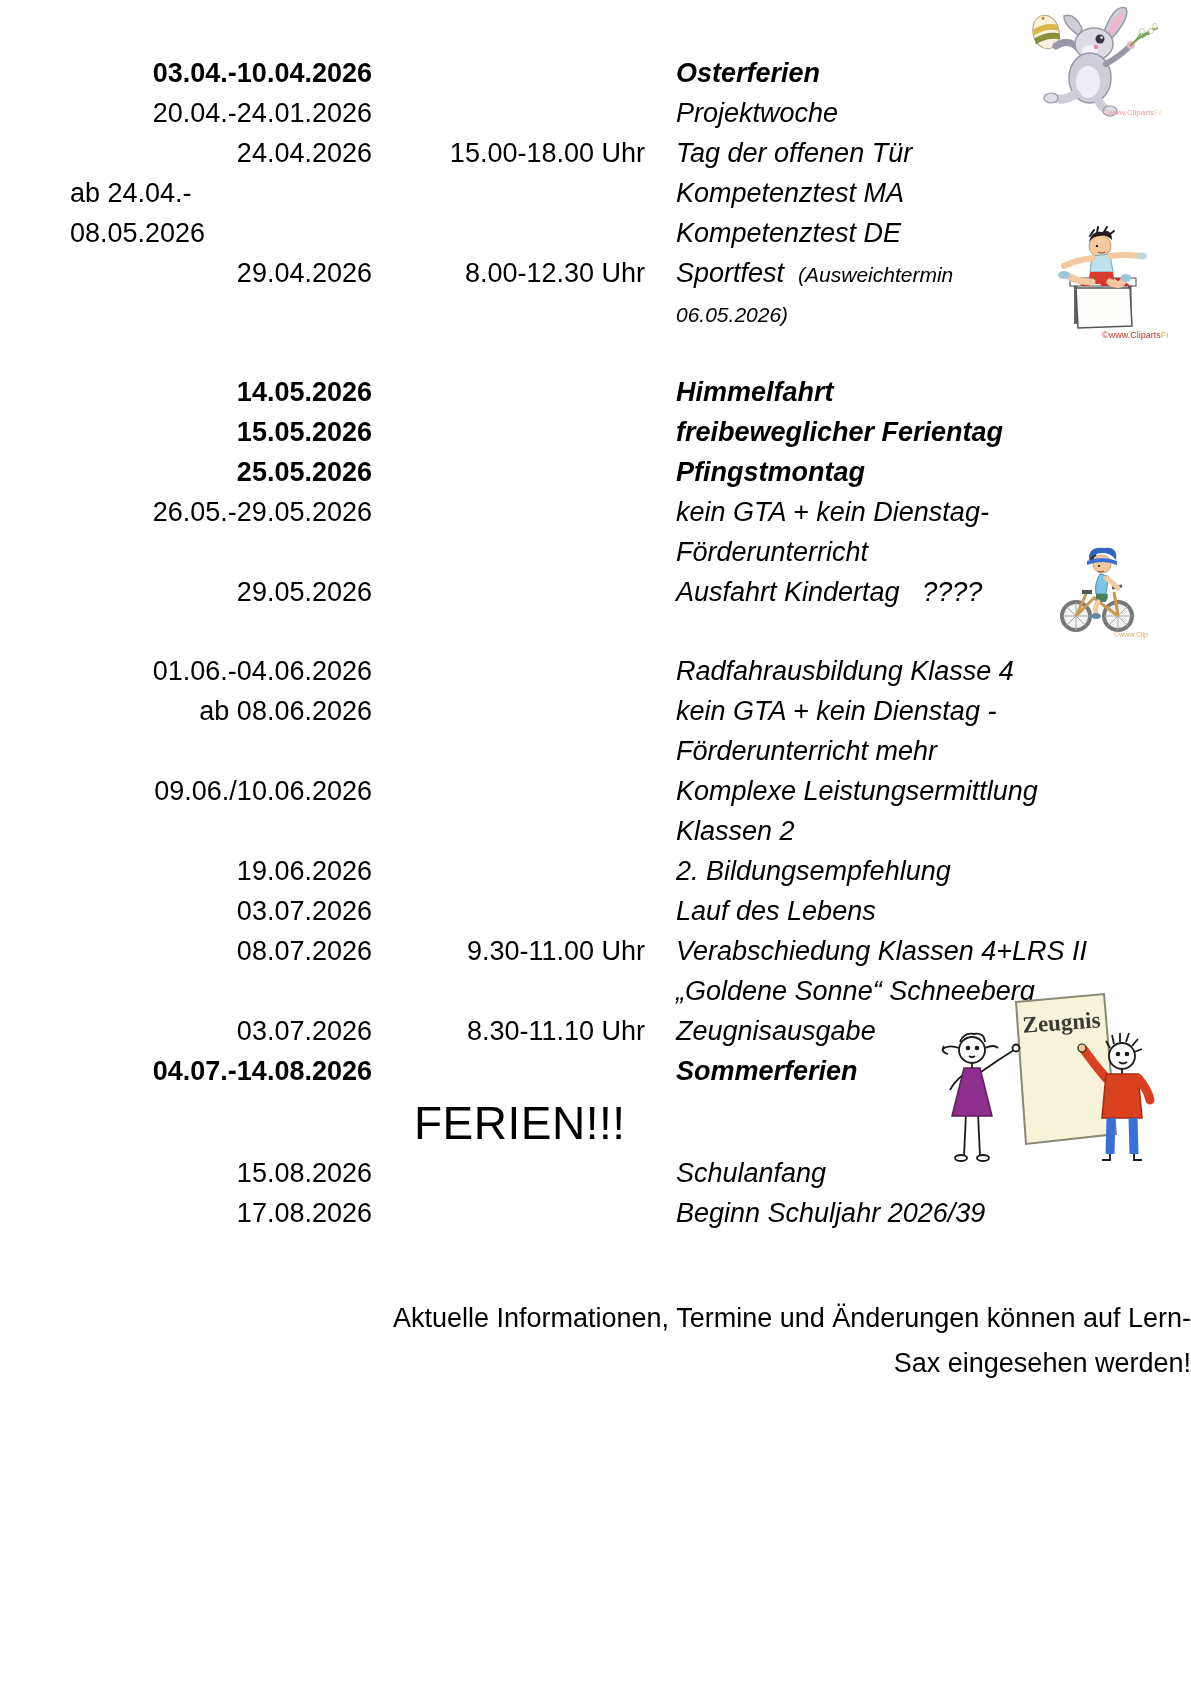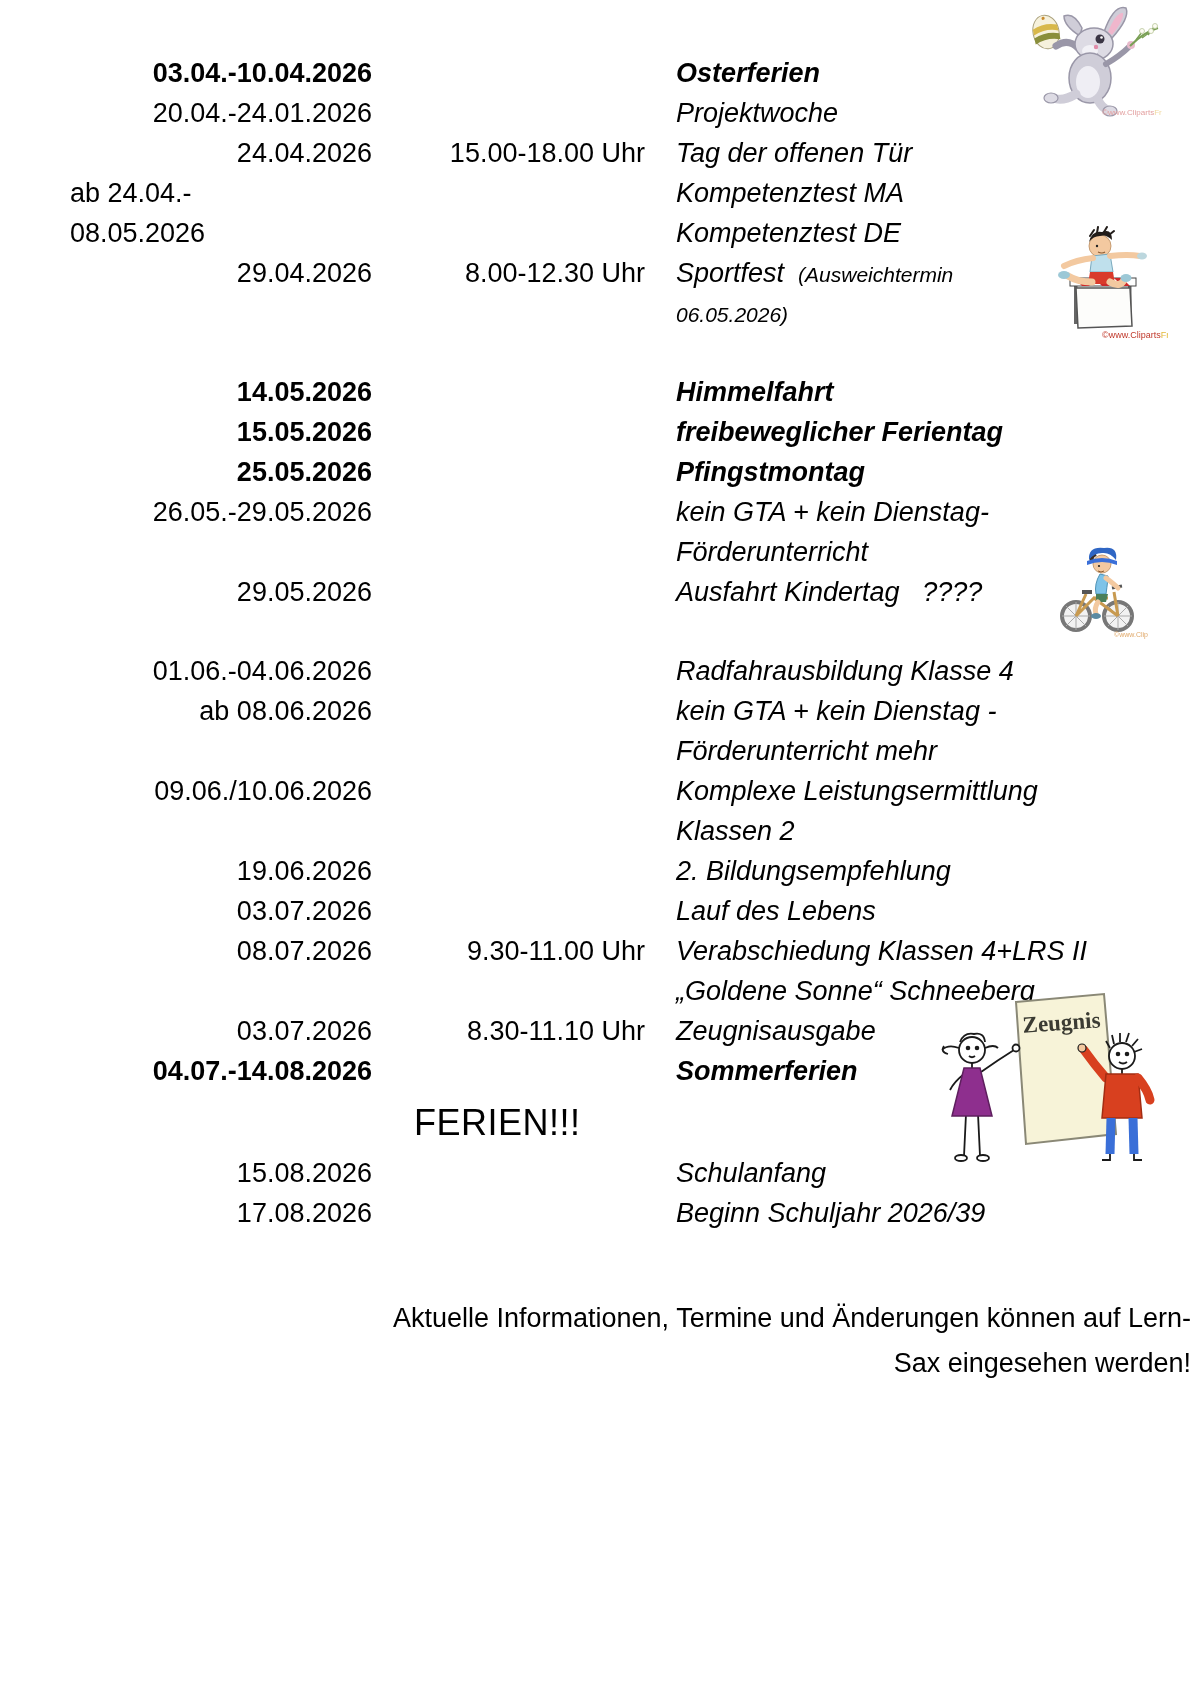--- a/index.html
+++ b/index.html
@@ -15,21 +15,21 @@
   .row{display:flex;line-height:39px;margin-left:8px;}
   .row.bold{font-weight:bold;}
   .c-date{width:364px;text-align:right;flex:none;white-space:pre;}
   .c-date.left{text-align:left;padding-left:62px;box-sizing:border-box;}
   .c-time{width:273px;text-align:right;flex:none;white-space:pre;}
   .c-event{margin-left:31px;flex:1;white-space:pre-wrap;font-style:italic;}
   .ev-note{font-size:21px;}
   .ev-note.with-gap{margin-left:14px;}
   .spacer{height:39px;}
   .banner{
-    font-size:36px;line-height:62px;
+    font-size:46px;line-height:62px;
     padding-left:414px;font-weight:400;
     letter-spacing:0.5px;white-space:pre;
   }
   .footer{margin-top:62px;text-align:right;line-height:45px;}
   .fig{position:absolute;}
   #fig-bunny{left:1018px;top:2px;}
   #fig-hurdler{left:1040px;top:226px;}
   #fig-cyclist{left:1056px;top:536px;}
   #fig-zeugnis{left:924px;top:986px;}
   svg{display:block;}

